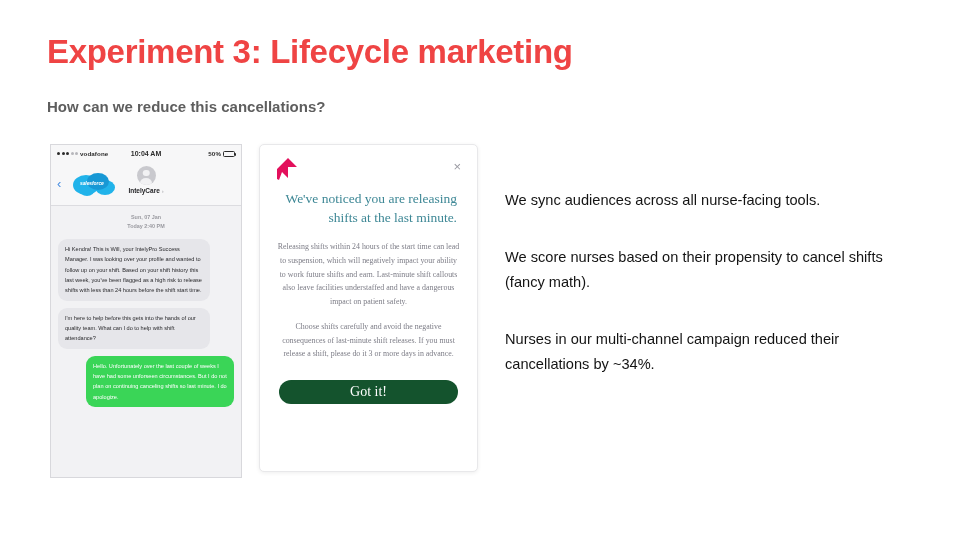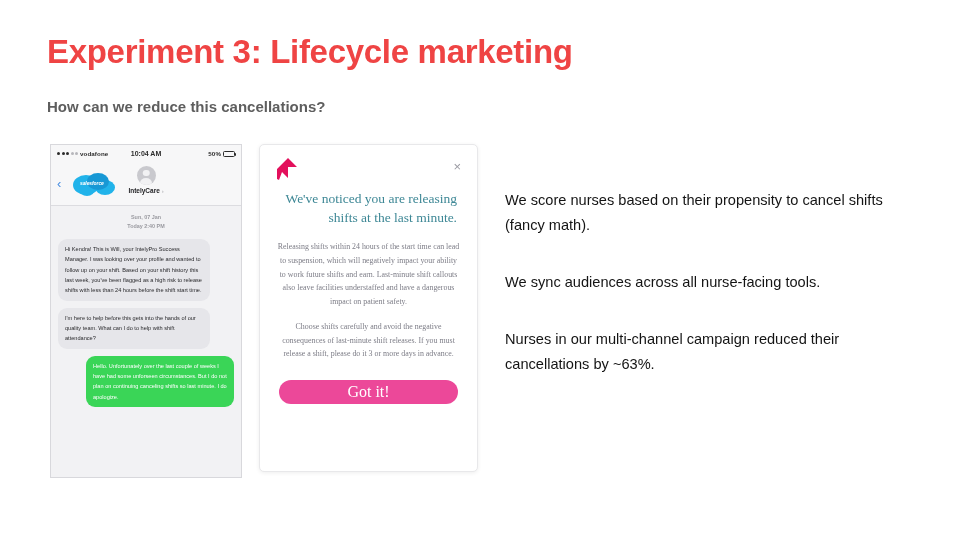--- a/index.html
+++ b/index.html
@@ -259,24 +259,24 @@
     line-height: 1.72;
     color: #7c7c86;
     padding: 0 1px;
   }
   .modal-para.second { margin-top: 12px; }
   .cta-button {
     margin: 19px auto 8px auto;
     width: 179px;
     height: 24px;
     border-radius: 14px;
-    background: #ec4899;
+    background: #14532d;
     color: #ffffff;
     font-family: "Liberation Serif", serif;
-    font-size: 16px;
+    font-size: 14px;
     display: flex;
     align-items: center;
     justify-content: center;
     box-sizing: border-box;
   }
 
   
   .copy-col {
     position: absolute;
     left: 505px;
@@ -356,16 +356,16 @@
     <span class="close-x">×</span>
   </div>
 
   <div class="modal-headline">We've noticed you are releasing shifts at the last minute.</div>
   <div class="modal-para">Releasing shifts within 24 hours of the start time can lead to suspension, which will negatively impact your ability to work future shifts and earn. Last-minute shift callouts also leave facilities understaffed and have a dangerous impact on patient safety.</div>
   <div class="modal-para second">Choose shifts carefully and avoid the negative consequences of last-minute shift releases. If you must release a shift, please do it 3 or more days in advance.</div>
   <div class="cta-button">Got it!</div>
 </div>
 
 <div class="copy-col">
+  <p class="copy-para">We sync audiences across all nurse-facing tools.</p>
   <p class="copy-para">We score nurses based on their propensity to cancel shifts (fancy math).</p>
-  <p class="copy-para">We sync audiences across all nurse-facing tools.</p>
-  <p class="copy-para">Nurses in our multi-channel campaign reduced their cancellations by ~63%.</p>
+  <p class="copy-para">Nurses in our multi-channel campaign reduced their cancellations by ~34%.</p>
 </div>
 
 </body></html>

